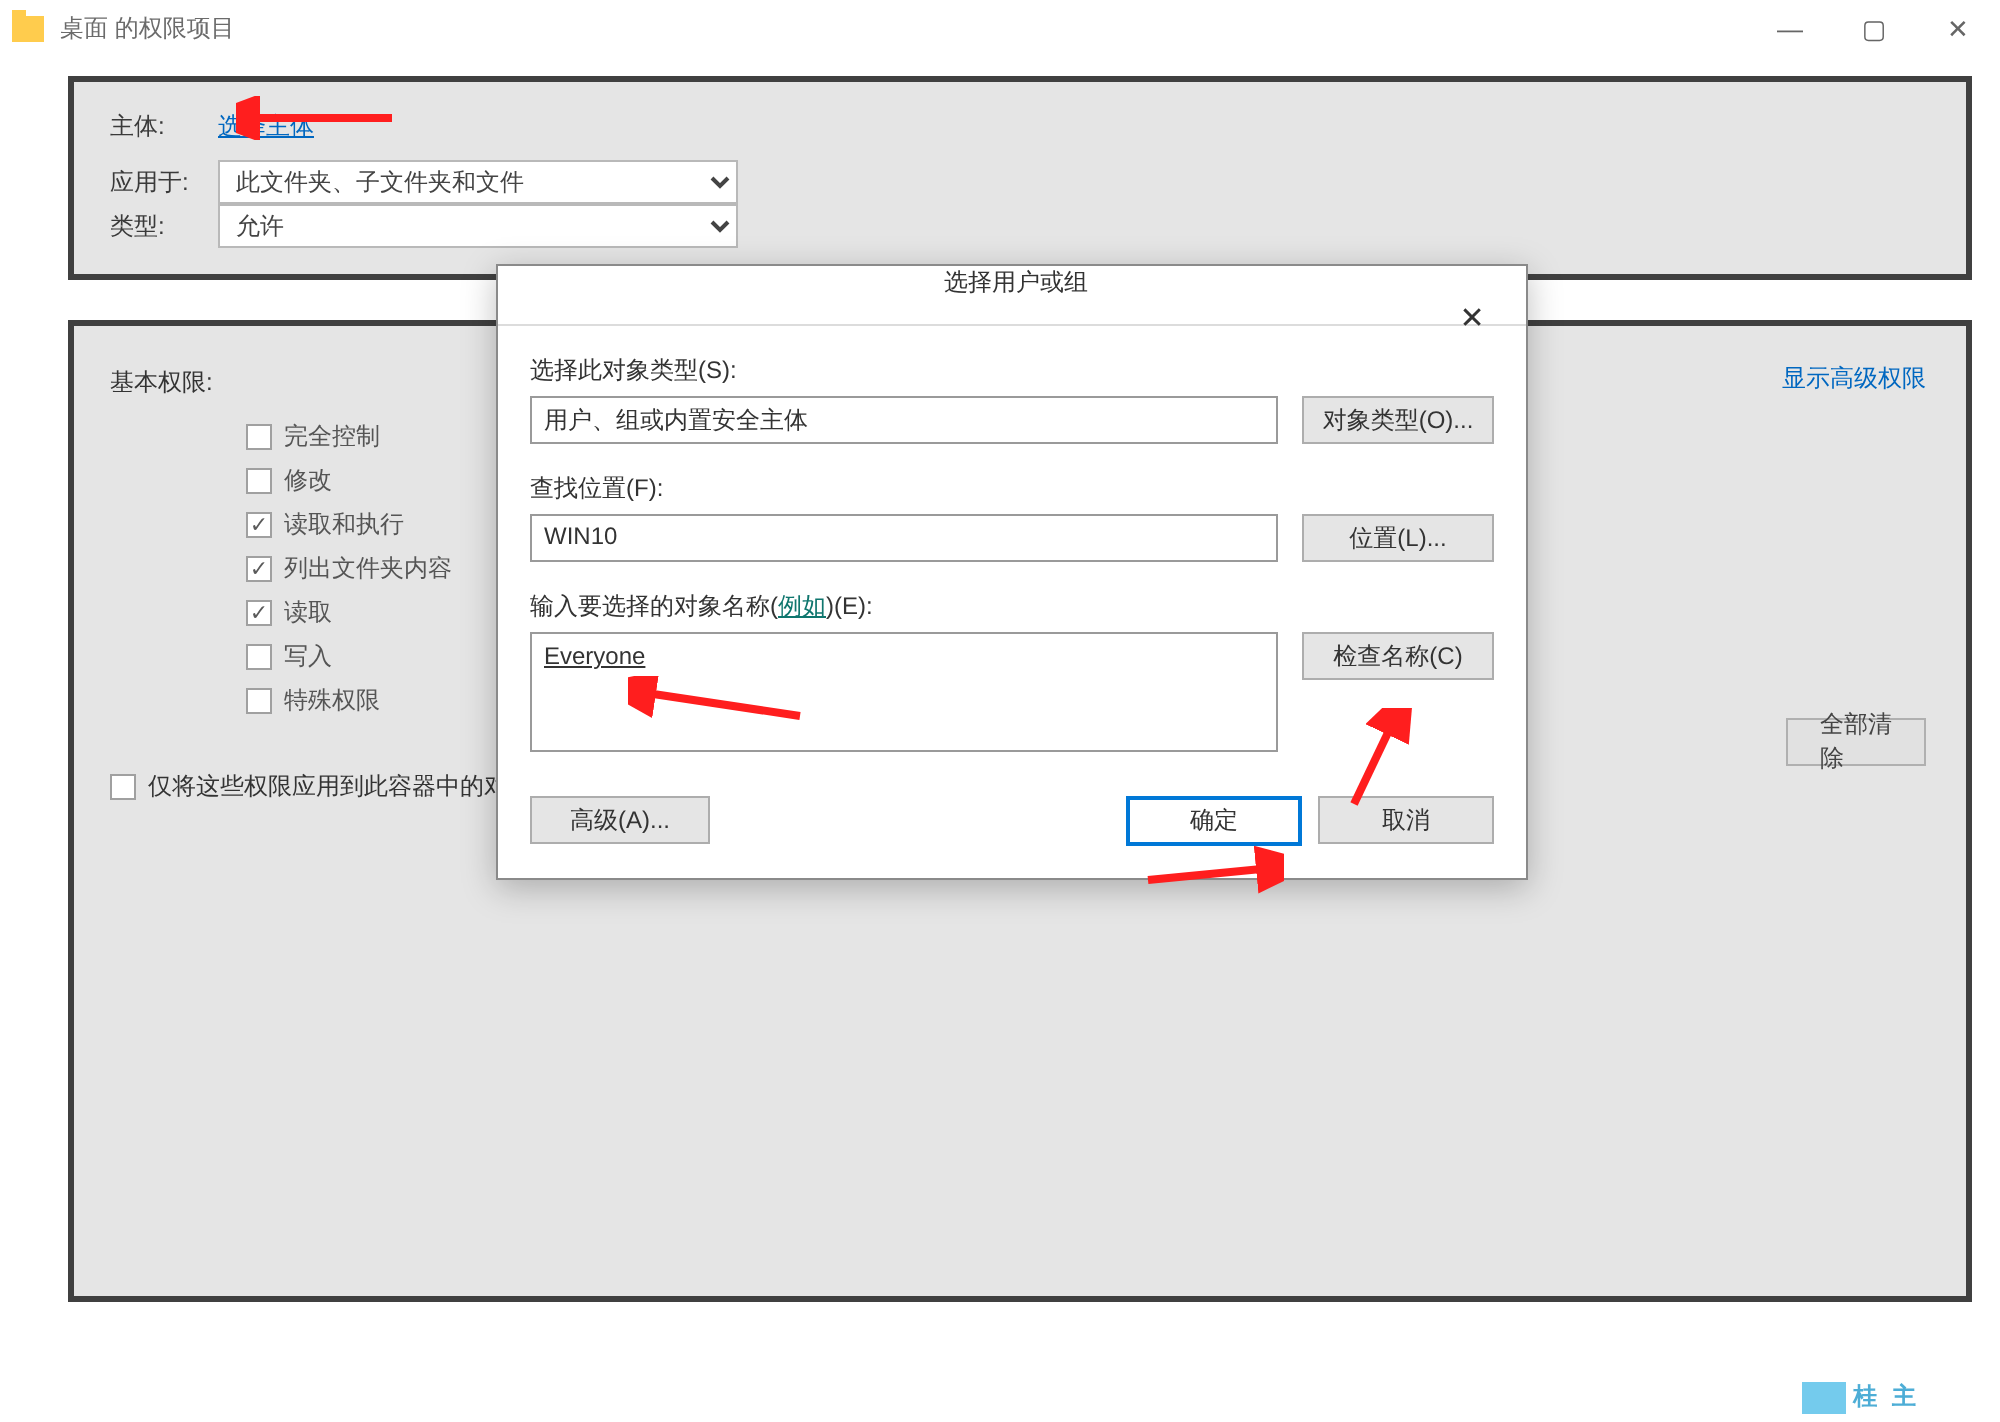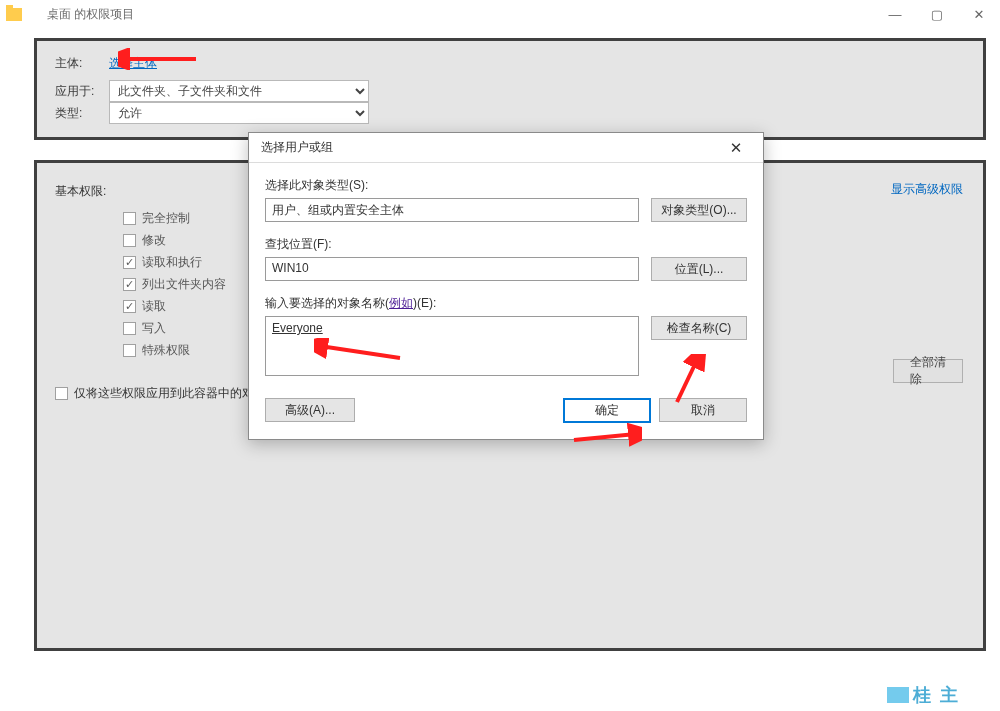--- a/index.html
+++ b/index.html
@@ -1,19 +1,19 @@
 <!DOCTYPE html>
 <html><head>
 <meta charset="utf-8">
 <style>
   * { box-sizing: border-box; font-family: "Microsoft YaHei", "Segoe UI", sans-serif; font-size: 12px; }
   body { margin: 0; width: 1000px; height: 711px; background: #fff; position: relative; color: #333; }
 
   
-  .titlebar { height: 28px; display: flex; align-items: center; padding-left: 6px; gap: 17px; }
+  .titlebar { height: 28px; display: flex; align-items: center; padding-left: 6px; }
   .titlebar .folder-icon { width: 16px; height: 13px; background: #ffcc4d; position: relative; margin-right: 8px; }
   .titlebar .folder-icon:before { content: ""; position: absolute; top: -3px; left: 0; width: 7px; height: 3px; background: #ffcc4d; }
   .titlebar-text { color: #6b6b6b; }
   .win-controls { margin-left: auto; display: flex; }
   .win-controls span { width: 42px; height: 28px; display: flex; align-items: center; justify-content: center; color: #666; font-size: 13px; cursor: pointer; }
 
   .frame { position: absolute; left: 14px; right: 14px; border: 3px solid #404040; background: #e5e5e5; margin-left: 20px; }
   .frame.top { top: 38px; height: 102px; padding: 14px 18px 10px 18px; }
   .frame.main { top: 160px; bottom: 60px; padding: 20px 18px; }
 
@@ -29,43 +29,43 @@
   .chk { width: 13px; height: 13px; border: 1px solid #a0a0a0; display: inline-flex; align-items: center; justify-content: center; margin-right: 6px; font-size: 11px; color: #5a5a5a; background: #fff; }
   .chk.checked:after { content: "✓"; }
   .right-link { position: absolute; right: 20px; color: #0067c0; cursor: pointer; }
   .right-link.top { top: 18px; }
   .btn { border: 1px solid #b0b0b0; background: #e1e1e1; height: 24px; padding: 0 16px; display: inline-flex; align-items: center; justify-content: center; color: #444; cursor: pointer; }
   .btn-clear { position: absolute; right: 20px; top: 196px; width: 70px; }
   .only-row { display: flex; align-items: center; margin-top: 26px; }
 
   
   .dialog { position: absolute; left: 248px; top: 132px; width: 516px; background: #fff; border: 1px solid #8a8a8a; box-shadow: 0 4px 16px rgba(0,0,0,.25); z-index: 10; }
-  .dlg-title { height: 30px; display: flex; align-items: center; padding: 0 8px 0 12px; border-bottom: 1px solid #dcdcdc; background: #fff; }
+  .dlg-title { height: 30px; display: flex; align-items: center; padding: 0 8px 0 12px; border-bottom: 1px solid #dcdcdc; background: #fff; flex-direction: column; }
   .dlg-title .close { margin-left: auto; width: 38px; height: 28px; display: flex; align-items: center; justify-content: center; font-size: 15px; cursor: pointer; }
   .dlg-body { padding: 14px 16px 16px 16px; }
   .dlg-label { margin-bottom: 4px; color: #333; }
   .dlg-row { display: flex; align-items: flex-start; margin-bottom: 14px; }
   .ro-field { flex: 1; height: 24px; border: 1px solid #9a9a9a; padding: 3px 6px; background: #fff; color: #333; }
   .side-btn { width: 96px; height: 24px; margin-left: 12px; border: 1px solid #adadad; background: #e5e5e5; display: flex; align-items: center; justify-content: center; cursor: pointer; }
   .name-area { flex: 1; height: 60px; border: 1px solid #9a9a9a; background: #fff; padding: 4px 6px; }
   .name-area .name-text { text-decoration: underline; }
-  .example-link { color: #4c1d95; text-decoration: underline; cursor: pointer; }
+  .example-link { color: #0f766e; text-decoration: underline; cursor: pointer; }
   .dlg-foot { display: flex; padding: 0 16px 16px 16px; }
   .dlg-foot .spacer { flex: 1; }
   .dlg-foot .dbtn { width: 88px; height: 24px; margin-left: 8px; border: 1px solid #adadad; background: #e5e5e5; display: flex; align-items: center; justify-content: center; cursor: pointer; }
   .dlg-foot .dbtn.primary { border: 2px solid #0078d7; background: #fff; height: 25px; }
   .dlg-foot .dbtn.adv { width: 90px; margin-left: 0; margin-right: auto; }
 
   
   .arrow { position: absolute; z-index: 30; pointer-events: none; }
 
   
   .watermark { position: absolute; right: 40px; bottom: 4px; display: flex; align-items: center; gap: 4px; opacity: .9; }
   .watermark .logo { width: 22px; height: 16px; background: #66c6ec; }
-  .watermark .wtxt { color: #3aa5d2; font-size: 18px; font-weight: bold; letter-spacing: 2px; }
+  .watermark .wtxt { color: #3aa5d2; font-size: 12px; font-weight: bold; letter-spacing: 2px; }
 </style>
 </head>
 <body>
 
 <div class="titlebar">
   <span class="folder-icon"></span>
   <span class="titlebar-text">桌面 的权限项目</span>
   <div class="win-controls">
     <span>—</span>
     <span>▢</span>

